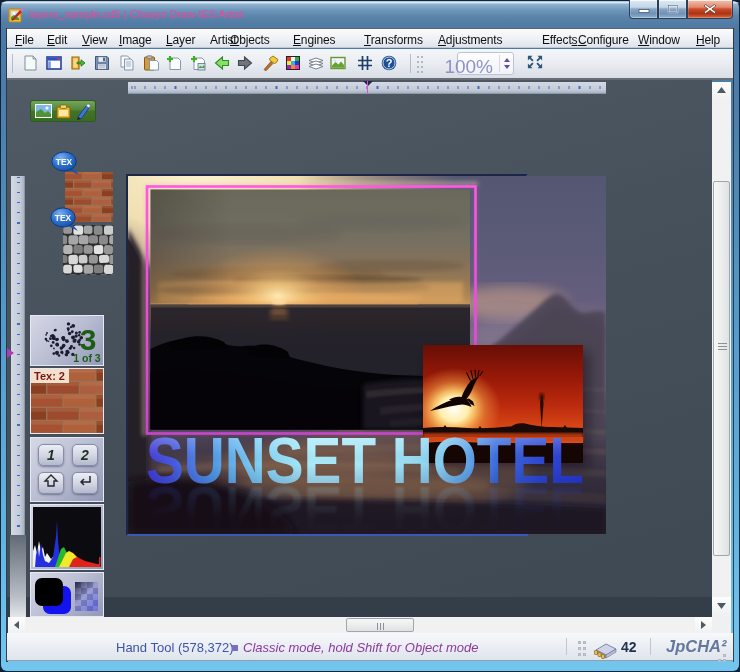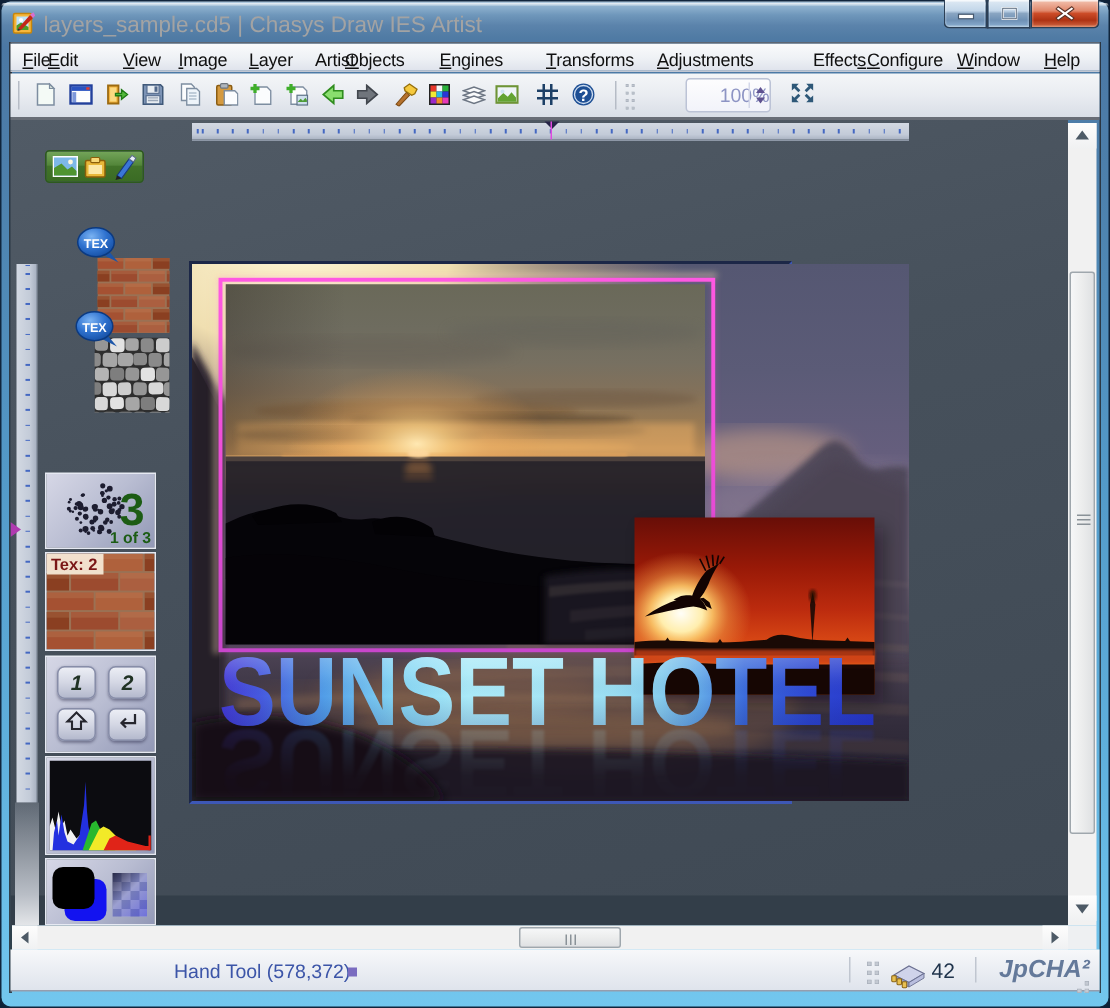--- a/index.html
+++ b/index.html
@@ -1,40 +1,40 @@
 <!DOCTYPE html>
 <html><head><meta charset="utf-8"><style>
 html,body{margin:0;padding:0;width:740px;height:672px;overflow:hidden;font-family:"Liberation Sans",sans-serif;background:#0e2036;}
 *{box-sizing:border-box}
 .abs{position:absolute}
 #outer{position:absolute;inset:0;background:#10253c;border-radius:7px}
 #frame{position:absolute;inset:1px;border-radius:6px;
  background:linear-gradient(180deg,#b7cfe2 0px,#90b3d0 3px,#6f97bb 9px,#5b83ab 16px,#507ba4 24px,#4b78a4 30px,#4d80ac 120px,#539ac9 320px,#5fb0dd 500px,#6cc0ea 610px,#73c7ee 672px);}
 #frame:before{content:"";position:absolute;left:0;right:0;top:1px;height:2px;border-radius:6px 6px 0 0;background:linear-gradient(180deg,rgba(255,255,255,.75),rgba(255,255,255,.15))}
 
-#title{position:absolute;left:29px;top:8px;font-size:15px;color:#a3a3a3;letter-spacing:0}
+#title{position:absolute;left:29px;top:8px;font-size:11px;color:#ec4899;letter-spacing:0}
 
 #caps{position:absolute;top:0;left:629px;width:104px;height:20px}
 .cap{position:absolute;top:0;height:19px;border:1px solid #2c3f55;border-top:none;box-shadow:inset 0 1px 0 rgba(255,255,255,.65),inset 0 0 0 1px rgba(255,255,255,.18);background:linear-gradient(180deg,#dfeaf4 0%,#c2d6e9 40%,#89a5c2 50%,#6f91b5 75%,#82a5c8 92%,#a9c7de 100%)}
 #cmin{left:0;width:29px;border-radius:0 0 0 4px}
 #cmax{left:29px;width:29px}
 #cclose{left:58px;width:46px;border-radius:0 0 4px 0;background:linear-gradient(180deg,#f3c3b1 0%,#e0886c 40%,#cc4c28 50%,#ae3213 75%,#c35130 90%,#da7850 100%)}
 .cap svg{position:absolute;left:50%;top:50%;transform:translate(-50%,-50%)}
 
 #menubar{position:absolute;left:7px;top:28px;width:726px;height:20px;background:linear-gradient(180deg,#fafbfc 0%,#eef1f5 55%,#dfe3ec 100%);border-top:1px solid #5c6673;border-bottom:1px solid #c2c7d2}
 .mi{position:absolute;top:2.5px;font-size:12px;letter-spacing:-.15px;color:#101010}
 .mi u{text-decoration:underline}
 
 #toolbar{position:absolute;left:7px;top:49px;width:726px;height:29px;background:linear-gradient(180deg,#f4f6f8 0%,#e9ecf1 50%,#d9dee6 100%)}
 #toolbar .sep{position:absolute;top:5px;width:1px;height:19px;background:#b6bcc6}
 .tico{position:absolute;top:6px;width:16px;height:16px}
 #tbedge{position:absolute;left:7px;top:78px;width:726px;height:2px;background:#686d76}
 
 #spin{position:absolute;left:450px;top:3px;width:57px;height:23px;background:linear-gradient(180deg,#fdfdfe,#f2f3fa);border:1px solid #bcc3d6;border-radius:3px}
-#spin .val{position:absolute;right:0;top:3px;font-size:13px;color:#8d94c4}
+#spin .val{position:absolute;right:20px;top:3px;font-size:19px;color:#8d94c4}
 #spin .ar{position:absolute;right:3.5px;width:0;height:0;border-left:3.5px solid transparent;border-right:3.5px solid transparent}
 
 #client{position:absolute;left:7px;top:80px;width:705px;height:537px;background:linear-gradient(165deg,#515b66 0%,#47515c 40%,#424c57 75%,#3f4954 100%);overflow:hidden}
 #statstrip{position:absolute;left:0;top:517px;width:705px;height:20px;background:#333e49}
 #stattext{position:absolute;right:3px;top:520px;font-size:12.5px;color:#eef2f6}
 
 #hruler{position:absolute;left:121px;top:2px;width:478px;height:12px;background:linear-gradient(180deg,#d3d9e3 0%,#c3cbd8 70%,#aab3c2 100%);border-bottom:1px solid #8d97a6}
 #hruler .t{position:absolute;top:4px;left:0;right:0;height:3px;background:repeating-linear-gradient(90deg,#4468c2 0 1.1px,transparent 1.1px 10.1px);background-position:6.5px 0}
 #vruler{position:absolute;left:4px;top:96px;width:14px;height:359px;background:linear-gradient(90deg,#d3d9e3 0%,#c3cbd8 70%,#aab3c2 100%);border-right:1px solid #8d97a6}
 #vruler .t{position:absolute;left:5.5px;top:0;bottom:0;width:3px;background:repeating-linear-gradient(180deg,#4468c2 0 1.1px,transparent 1.1px 10.1px);background-position:0 6px}
@@ -59,21 +59,21 @@
 #vthumb{position:absolute;left:1px;top:99px;width:17px;height:375px;background:linear-gradient(90deg,#f6f7f8,#eceded 50%,#dfe1e3 100%);border:1px solid #9fa7ad;border-radius:2px}
 #hthumb{position:absolute;left:338px;top:1px;width:68px;height:14px;background:linear-gradient(180deg,#f6f7f8,#eceded 50%,#dfe1e3 100%);border:1px solid #9fa7ad;border-radius:2px}
 .grip3v{position:absolute;left:4px;width:9px;height:1px;background:#8a9298}
 .grip3h{position:absolute;top:4px;width:1px;height:7px;background:#8a9298}
 
 #statusbar{position:absolute;left:7px;top:633px;width:726px;height:28px;background:linear-gradient(180deg,#f7f8fa 0%,#eceff4 45%,#dfe4ec 100%);border-bottom:1px solid #959dad}
 #statusbar .sep{position:absolute;top:5px;width:1px;height:17px;background:#c0c6d0}
 #sb-tool{position:absolute;left:109px;top:7px;font-size:13px;color:#3c55a8}
 #sb-sq{position:absolute;left:225px;top:12px;width:6px;height:6px;background:#7a6cc0}
 #sb-mode{position:absolute;left:236px;top:7px;font-size:13px;font-style:italic;color:#8c3a9c}
-#sb-42{position:absolute;left:614px;top:6px;font-size:14px;font-weight:normal;color:#20344c}
+#sb-42{position:absolute;left:614px;top:6px;font-size:14px;font-weight:bold;color:#20344c}
 #sb-jp{position:absolute;left:659px;top:4px;font-size:16.5px;font-weight:bold;font-style:italic;color:#64799a}
 .dotg{position:absolute;width:3px;height:3px;background:#c3c9d2;box-shadow:0 0 0 .5px #aab1bc inset}
 </style></head><body>
 <div id="outer">
     <div id="frame"></div>
   </div>
 <div class="abs" style="left:6px;top:28px;width:1.5px;height:634px;background:#252a31;opacity:.85"></div>
 <div class="abs" style="left:732.5px;top:28px;width:1.5px;height:634px;background:#252a31;opacity:.85"></div>
 
 <svg class="abs" style="left:8px;top:6px" width="17" height="17" viewBox="0 0 17 17">
@@ -102,21 +102,21 @@
       <svg width="13" height="11" viewBox="0 0 13 11">
         <path d="M2 1 L6.5 4.2 L11 1 L12.5 2.5 L8.3 5.5 L12.5 8.5 L11 10 L6.5 6.8 L2 10 L.5 8.5 L4.7 5.5 L.5 2.5 Z" fill="#fff" stroke="#5a3328" stroke-width=".7"></path>
       </svg>
     </div>
 </div>
 
 <div id="menubar"></div>
 <div id="mitems">
     <div style="position:absolute;left:0;top:30px;width:668px;height:18px">
       <div class="mi" style="left:15px"><u>F</u>ile</div>
-      <div class="mi" style="left:32px"><u>E</u>dit</div>
+      <div class="mi" style="left:47px"><u>E</u>dit</div>
       <div class="mi" style="left:82px"><u>V</u>iew</div>
       <div class="mi" style="left:119px"><u>I</u>mage</div>
       <div class="mi" style="left:166px"><u>L</u>ayer</div>
       <div class="mi" style="left:210px">Artist</div>
       <div class="mi" style="left:230px"><u>O</u>bjects</div>
       <div class="mi" style="left:293px"><u>E</u>ngines</div>
       <div class="mi" style="left:364px"><u>T</u>ransforms</div>
       <div class="mi" style="left:438px"><u>A</u>djustments</div>
       <div class="mi" style="left:542px">Effect<u>s</u></div>
       <div class="mi" style="left:578px"><u>C</u>onfigure</div>
@@ -768,20 +768,21 @@
       <div class="grip3h" style="left:30px"></div>
       <div class="grip3h" style="left:33px"></div>
       <div class="grip3h" style="left:36px"></div>
     </div>
 </div>
 <div id="sbcorner"></div>
 
 <div id="statusbar">
  <div id="sb-tool">Hand Tool (578,372)</div>
  <div id="sb-sq"></div>
+ <div id="sb-mode">Classic mode, hold Shift for Object mode</div>
  <div class="sep" style="left:559px"></div>
  <div class="sep" style="left:643px"></div>
  <svg class="abs" style="left:585px;top:8px" width="28" height="19" viewBox="0 0 28 19">
    <path d="M4 9 L14 3 L24 8 L14 14 Z" fill="#cfd3ea" stroke="#6a6f90" stroke-width=".8"></path>
    <path d="M4 9 L4 12 L14 17 L14 14 Z" fill="#9aa0c2" stroke="#6a6f90" stroke-width=".6"></path>
    <path d="M14 14 L14 17 L24 11 L24 8 Z" fill="#b9bede" stroke="#6a6f90" stroke-width=".6"></path>
    <g fill="#e8c050" stroke="#8a6414" stroke-width=".7">
     <rect x="2.5" y="9.5" width="3" height="4" rx=".6"></rect>
         <rect x="6" y="11.5" width="3" height="4" rx=".6"></rect>
         <rect x="9.5" y="13.5" width="3" height="4" rx=".6"></rect>

